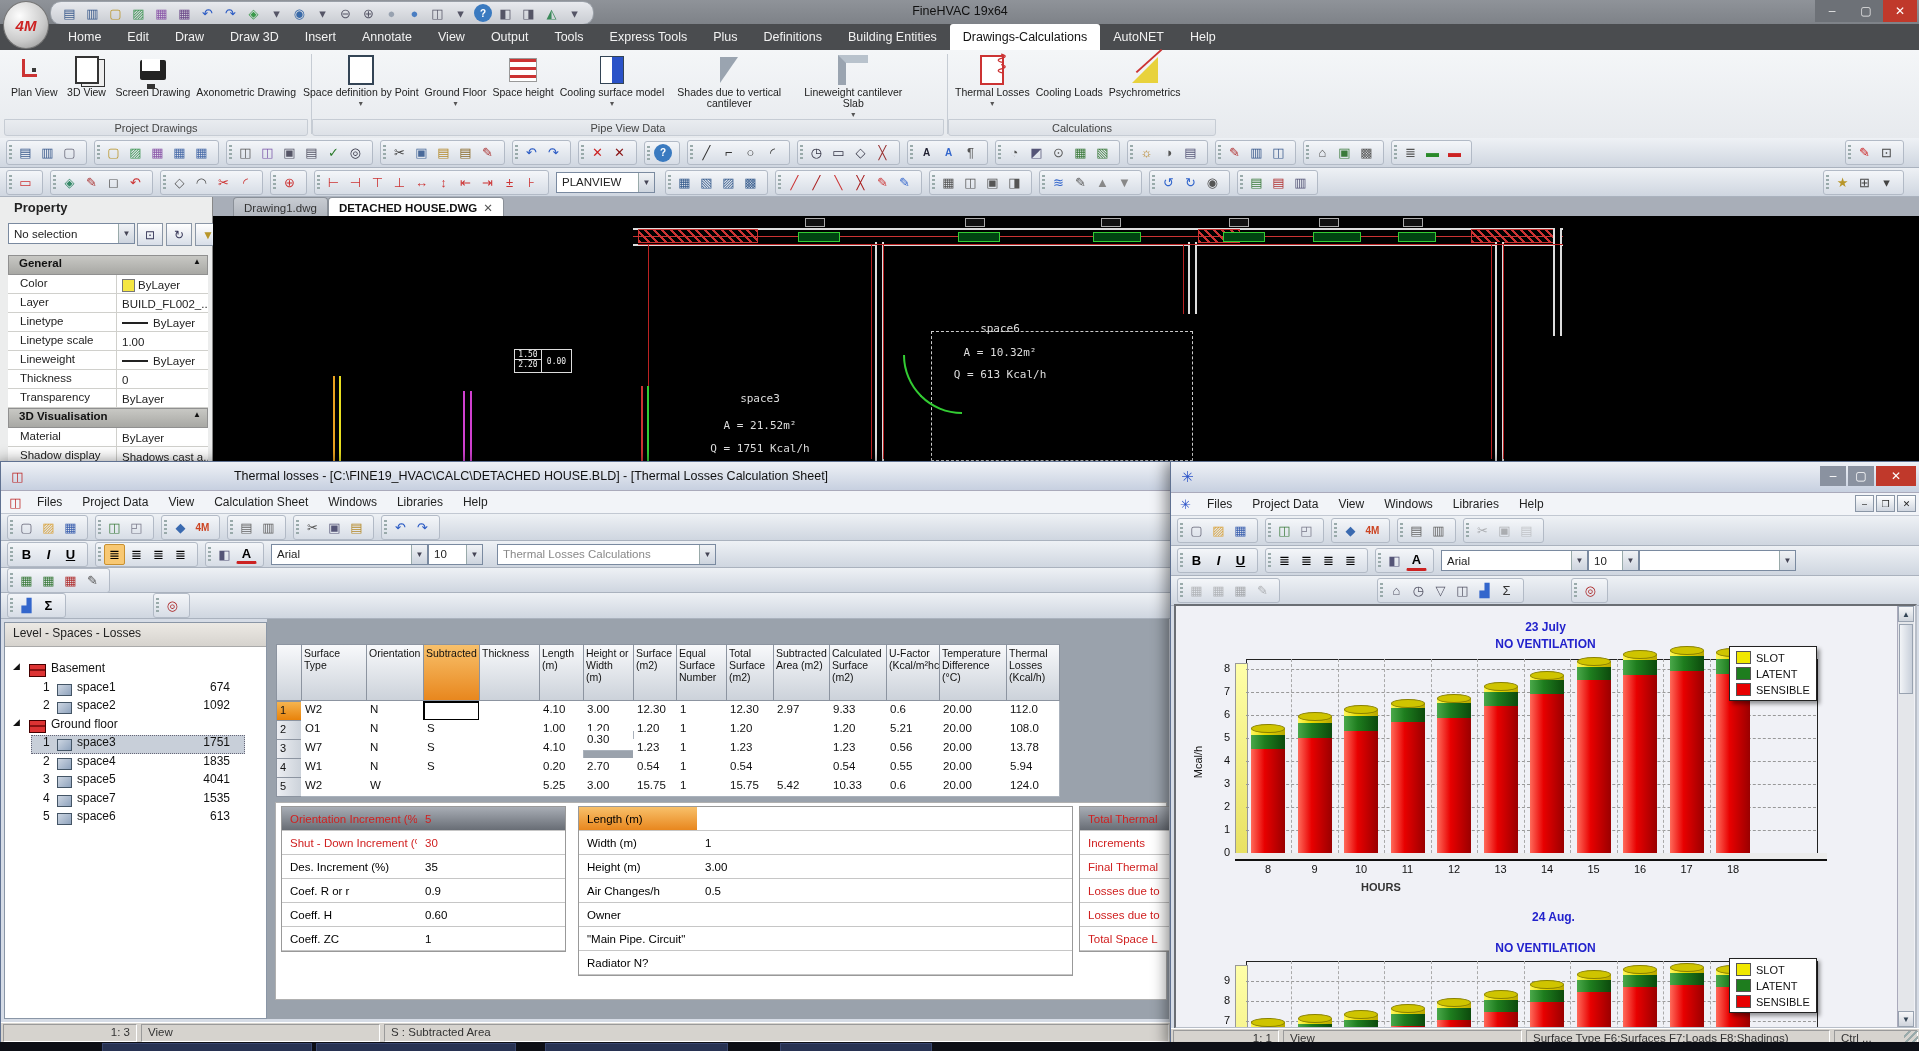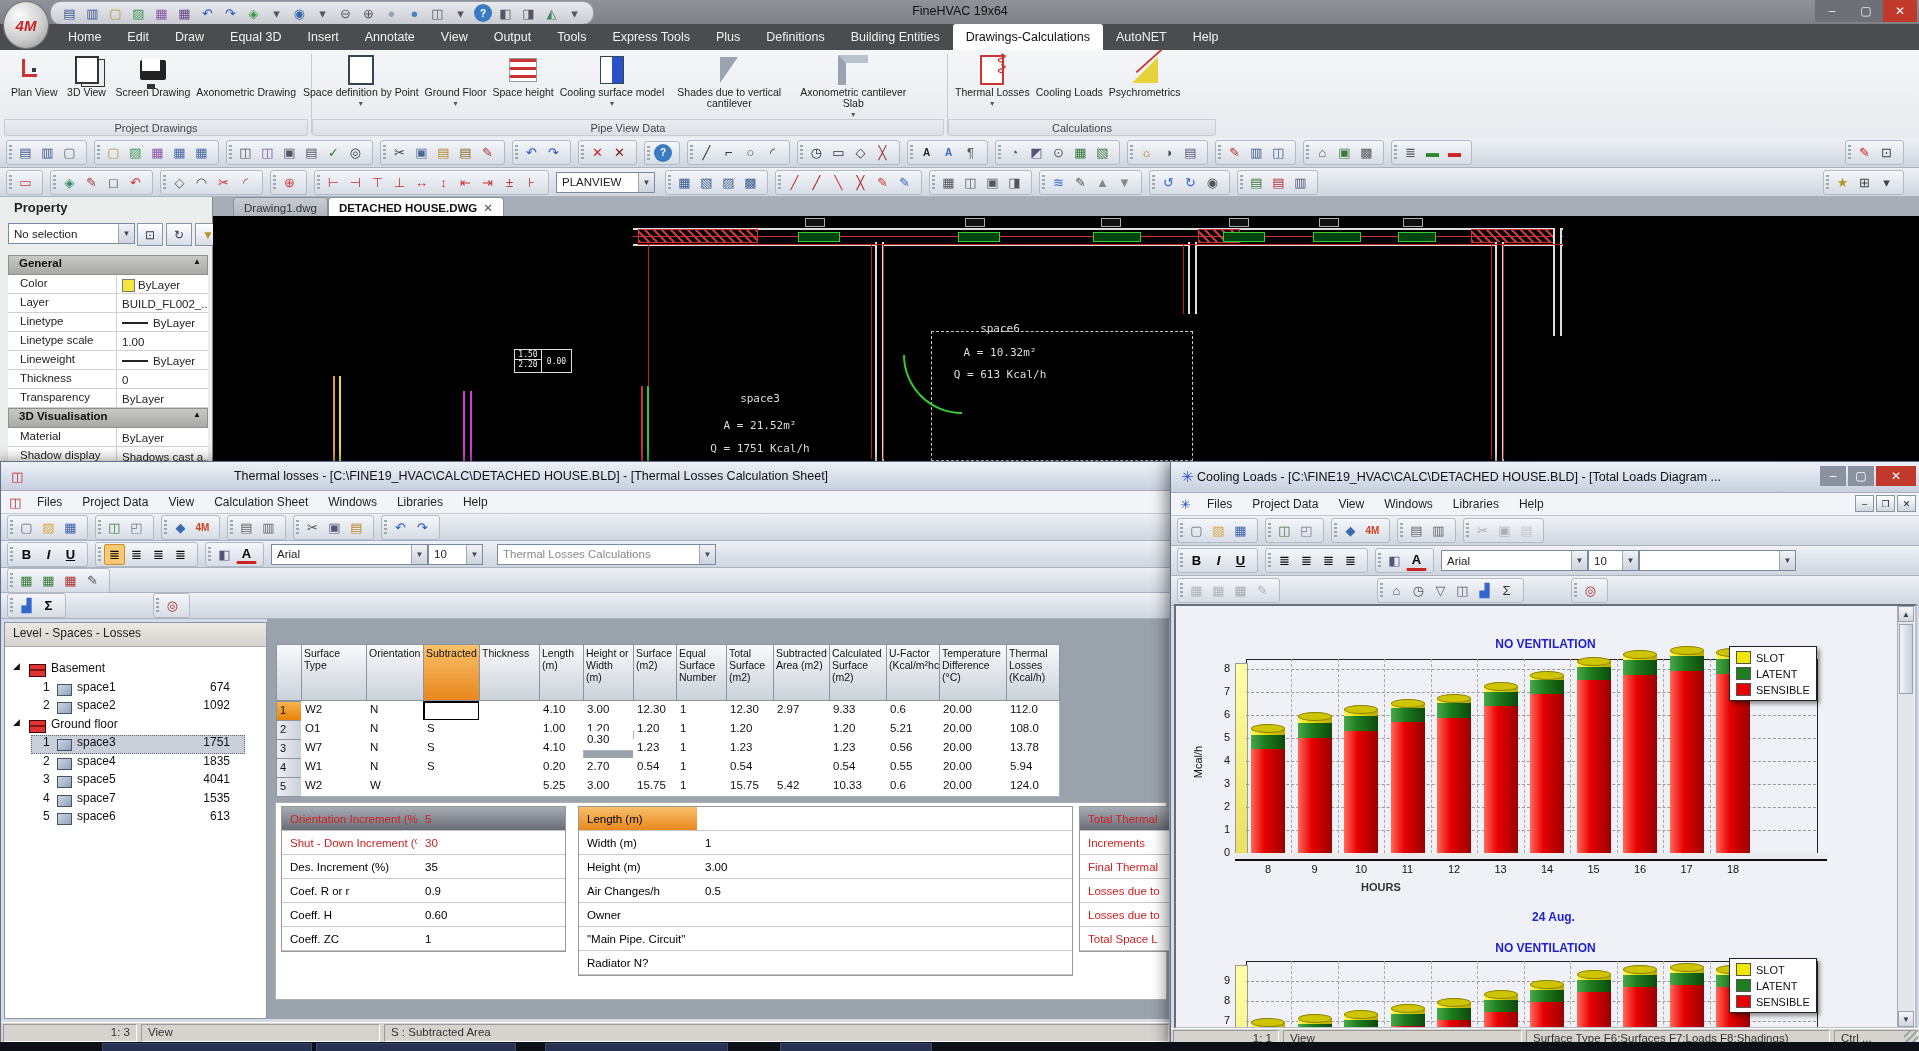--- a/index.html
+++ b/index.html
@@ -190,21 +190,21 @@
     <div class="wbtn">–</div>
     <div class="wbtn">▢</div>
     <div class="wbtn close">✕</div>
   </div>
 </div>
 <div class="abs" id="logo">4M</div>
 <div class="abs" id="tabrow">
     <div class="mtab">Home</div>
     <div class="mtab">Edit</div>
     <div class="mtab">Draw</div>
-    <div class="mtab">Equal 3D</div>
+    <div class="mtab">Draw 3D</div>
     <div class="mtab">Insert</div>
     <div class="mtab">Annotate</div>
     <div class="mtab">View</div>
     <div class="mtab">Output</div>
     <div class="mtab">Tools</div>
     <div class="mtab">Express Tools</div>
     <div class="mtab">Plus</div>
     <div class="mtab">Definitions</div>
     <div class="mtab">Building Entities</div>
     <div class="mtab active">Drawings-Calculations</div>
@@ -271,21 +271,21 @@
       <div class="rbtn">
         <div class="ric">
           <div class="shades-vertical"></div>
         </div>
         <span>Shades due to vertical cantilever</span>
       </div>
       <div class="rbtn">
         <div class="ric">
           <div class="horizontal-slab"></div>
         </div>
-        <span>Axonometric cantilever Slab </span>
+        <span>Lineweight cantilever Slab </span>
         <div class="rarr">▾</div>
       </div>
     </div>
     <div class="rgl" style="left: 312px; width: 632px;">Pipe View Data</div>
     <div class="rdiv" style="left: 947px;"></div>
     <div class="rgroup" style="left: 948px; width: 268px;">
       <div class="rbtn">
         <div class="ric">
           <div class="thermal-losses"></div>
         </div>
@@ -942,21 +942,20 @@
   <div class="statbar" id="thstatus">
       <div class="sseg" style="width: 120px; text-align: right;">1: 3</div>
       <div class="sseg" style="width: 225px;">View</div>
       <div class="sseg" style="flex: 1 1 0%;">S : Subtracted Area</div>
     </div>
 </div>
 
 <div class="win" id="coolwin" style="left:1170px;top:461px;width:749px;height:585px">
   <div class="wtitle" style="height:30px">
     <span class="ticon" style="color:#2a52c8;font-size:15px">✳</span>
-    <span class="tt" style="text-align:left;left:26px">Cooling Loads - [C:\FINE19_HVAC\CALC\DETACHED HOUSE.BLD] - [Total Loads Diagram ...</span>
     <div style="position:absolute;right:4px;top:4px;display:flex;gap:2px">
       <div class="wbtn" style="width:26px;height:20px;background:#8a92a0;color:#fff">–</div>
       <div class="wbtn" style="width:26px;height:20px;background:#8a92a0;color:#fff">▢</div>
       <div class="wbtn close" style="width:40px;height:20px">✕</div>
     </div>
   </div>
   <div class="wmenu" id="clmenu">
     <span class="ticon" style="color:#2a52c8">✳</span>
   <div class="mi">Files</div>
       <div class="mi">Project Data</div>
@@ -1041,20 +1040,21 @@
       <div class="tgroup" style="margin-left: 40px;">
         <div class="ticon" style="color: rgb(170, 34, 34);">◎</div>
       </div>
     </div>
   <div id="coolclient">
     <div class="sbar">
       <div class="sarr" style="top:0">▲</div>
       <div style="position:absolute;left:1px;top:18px;width:14px;height:70px;background:linear-gradient(90deg,#f2f4f7,#c8cfda);border:1px solid #98a2b0;box-sizing:border-box"></div>
       <div class="sarr" style="bottom:0;top:auto">▼</div>
     </div>
+  <div class="ctitle" style="top: 14px;">23 July</div>
       <div class="ctitle" style="top: 31px;">NO VENTILATION</div>
       <div style="position: absolute; left: 70px; top: 53px; width: 570px; height: 194px; border: 1px solid rgb(34, 34, 34);"></div>
       <div style="position: absolute; left: 59px; top: 57px; width: 11px; height: 196px; background: linear-gradient(rgb(255, 255, 168), rgb(232, 224, 96)); border: 1px solid rgb(153, 153, 153);"></div>
       <div style="position: absolute; left: 59px; top: 247px; width: 592px; height: 6px; background: rgb(236, 236, 236); border-bottom: 2px solid rgb(17, 17, 17);"></div>
       <div class="ytick" style="left: 24px; top: 240px;">0</div>
       <div class="grid-h" style="left: 70px; top: 224px; width: 570px;"></div>
       <div class="ytick" style="left: 24px; top: 217px;">1</div>
       <div class="grid-h" style="left: 70px; top: 201px; width: 570px;"></div>
       <div class="ytick" style="left: 24px; top: 194px;">2</div>
       <div class="grid-h" style="left: 70px; top: 178px; width: 570px;"></div>

